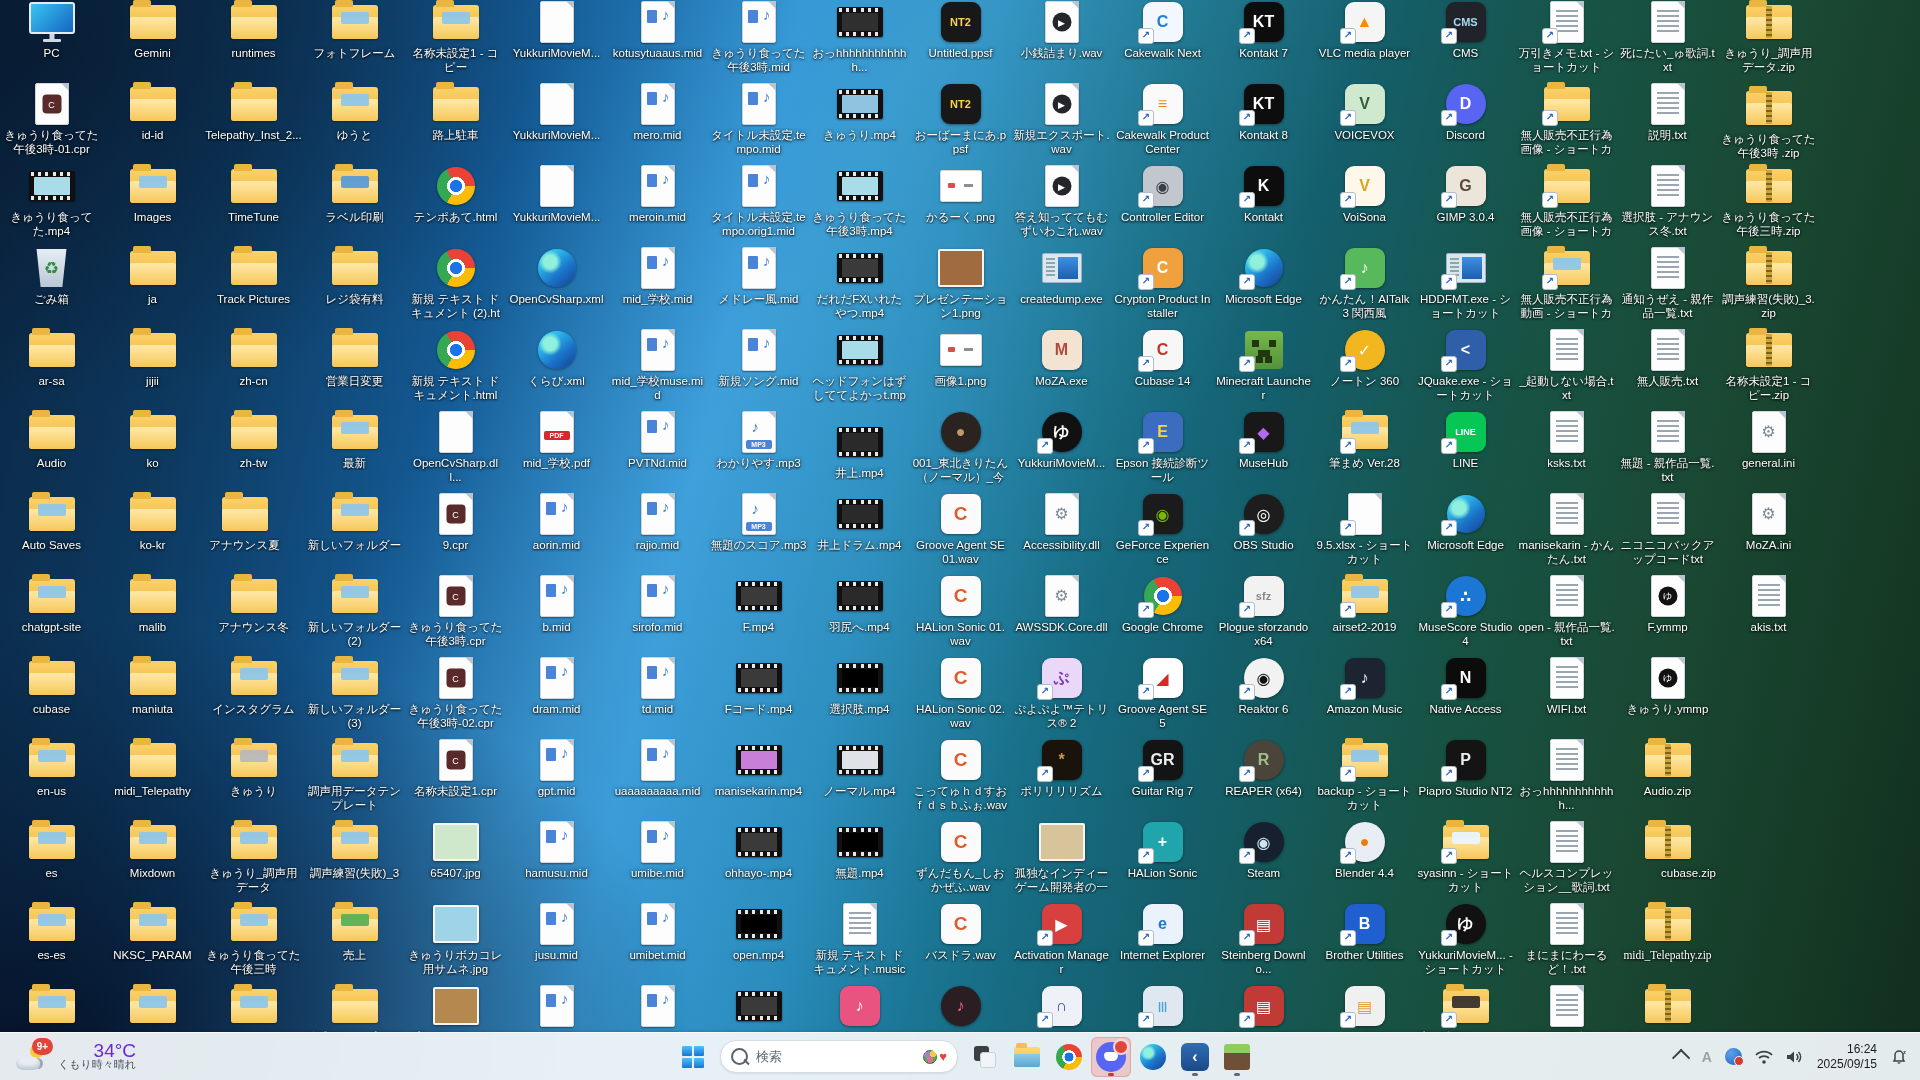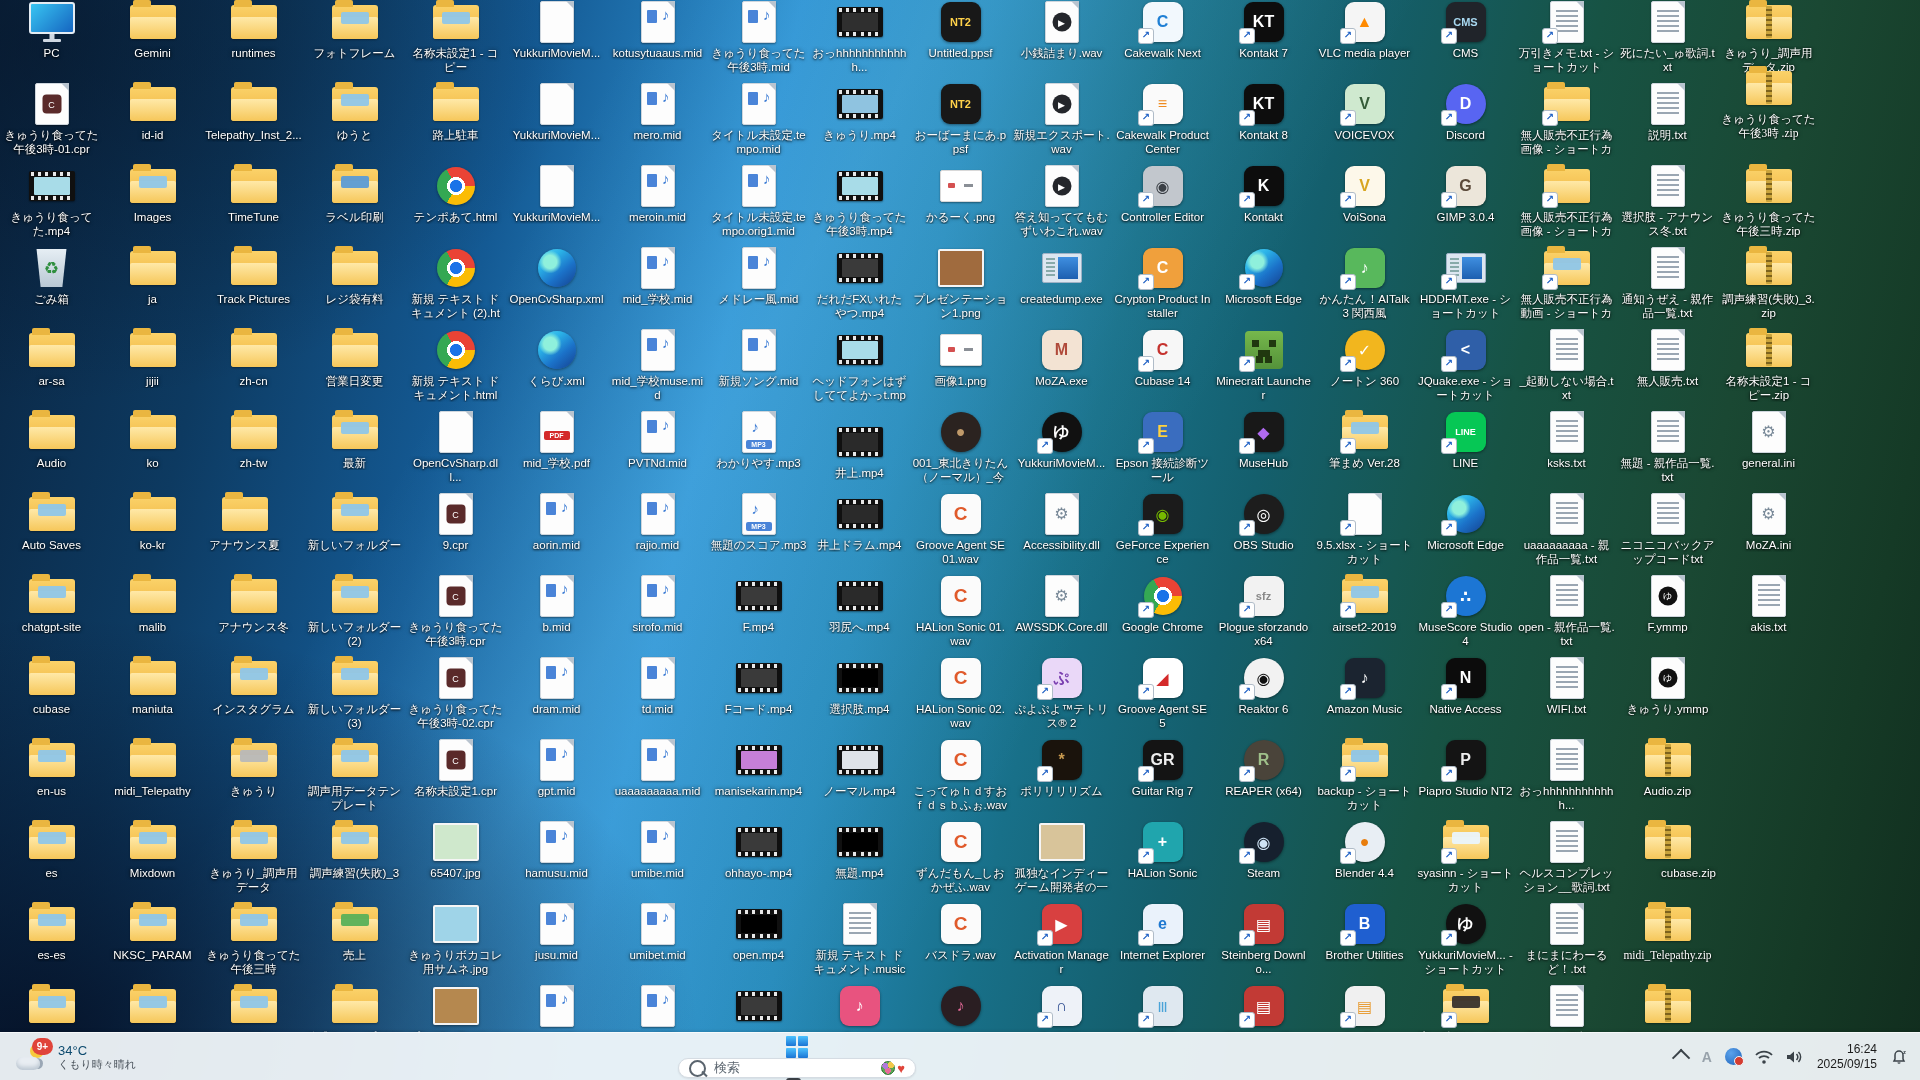--- a/index.html
+++ b/index.html
@@ -79,23 +79,23 @@
   
   #taskbar{position:absolute;left:0;bottom:0;width:1920px;height:47px;background:rgba(240,245,249,.95);
       border-top:1px solid rgba(255,255,255,.65);box-shadow:0 -1px 3px rgba(0,0,0,.12);}
   #weather{position:absolute;left:8px;top:4px;height:39px;display:flex;align-items:center;gap:8px;padding:0 8px;border-radius:6px;}
   .wic{position:relative;width:34px;height:30px;}
   .wsun{position:absolute;left:14px;top:2px;width:14px;height:14px;border-radius:50%;background:#f7c93c;}
   .wcloud{position:absolute;left:0;bottom:2px;width:24px;height:13px;border-radius:8px;background:#e8edf2;box-shadow:inset 0 -3px 4px #bcc7d2;}
   .wcloud2{position:absolute;left:10px;bottom:3px;width:17px;height:11px;border-radius:7px;background:#9aa7b5;}
   .wbadge{position:absolute;left:16px;top:-4px;min-width:17px;height:17px;border-radius:9px;background:#e0443a;color:#fff;
       font-size:10px;font-weight:bold;line-height:17px;text-align:center;padding:0 2px;z-index:3;}
-  .wtemp{font-size:13px;color:#0c4a6e;line-height:15px;}
+  .wtemp{font-size:19px;color:#6d28d9;line-height:15px;text-align:right;}
   .wcond{font-size:11px;color:#48515a;line-height:13px;}
-  #tb-center{position:absolute;left:672px;top:3px;height:41px;display:flex;align-items:center;flex-direction:column;}
+  #tb-center{position:absolute;left:672px;top:3px;height:41px;display:flex;align-items:center;}
   .tbtn{width:40px;height:40px;border-radius:6px;display:flex;align-items:center;justify-content:center;position:relative;margin:0 1px;}
   .startic{width:22px;height:22px;display:grid;grid-template-columns:10px 10px;grid-template-rows:10px 10px;gap:2px;}
   .startic i{background:linear-gradient(180deg,#4cc2ff,#1a74d4);border-radius:1px;}
   #searchbox{width:216px;height:31px;background:#fff;border:1px solid #d5dce3;border-radius:16px;margin:0 6px;
       display:flex;align-items:center;padding:0 10px;gap:8px;box-shadow:0 1px 2px rgba(0,0,0,.08);}
   .sglass{width:13px;height:13px;border:2px solid #5a646e;border-radius:50%;position:relative;flex:0 0 auto;}
   .sglass::after{content:"";position:absolute;left:10px;top:11px;width:7px;height:2px;background:#5a646e;transform:rotate(45deg);}
   .stext{font-size:13px;color:#5a646e;flex:1;}
   .semoji{display:flex;align-items:center;gap:2px;flex:0 0 auto;}
   .bq{width:14px;height:14px;border-radius:50%;background:
@@ -388,21 +388,21 @@
       <div class="lbl">無人販売不正行為 画像 - ショートカッ...</div>
     </div>
     <div class="cell" style="left: 1617px; top: 80px;">
       <div class="ic">
         <div class="page">
           <i class="tlines"></i>
         </div>
       </div>
       <div class="lbl">説明.txt</div>
     </div>
-    <div class="cell" style="left: 1718px; top: 64px; font-family: Liberation Serif, serif;">
+    <div class="cell" style="left: 1718px; top: 84px;">
       <div class="ic">
         <div class="fold">
           <i class="zipline"></i>
         </div>
       </div>
       <div class="lbl">きゅうり食ってた午後3時 .zip</div>
     </div>
     <div class="cell" style="left: 1px; top: 162px;">
       <div class="ic">
         <div class="film">
@@ -1034,21 +1034,21 @@
         <span class="sc">↗</span>
       </div>
       <div class="lbl">Microsoft Edge</div>
     </div>
     <div class="cell" style="left: 1516px; top: 490px;">
       <div class="ic">
         <div class="page">
           <i class="tlines"></i>
         </div>
       </div>
-      <div class="lbl">uaaaaaaaaa - 親作品一覧.txt</div>
+      <div class="lbl">manisekarin - かんたん.txt</div>
     </div>
     <div class="cell" style="left: 1617px; top: 490px;">
       <div class="ic">
         <div class="page">
           <i class="tlines"></i>
         </div>
       </div>
       <div class="lbl">ニコニコバックアップコードtxt</div>
     </div>
     <div class="cell" style="left: 1718px; top: 490px;">

